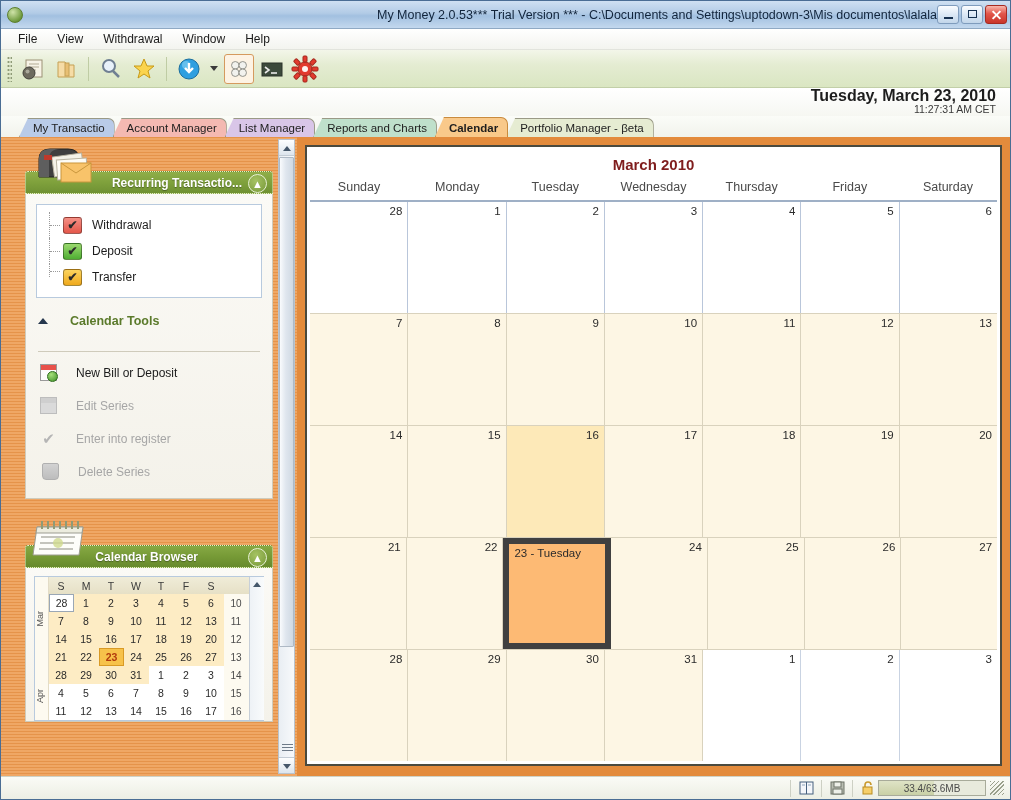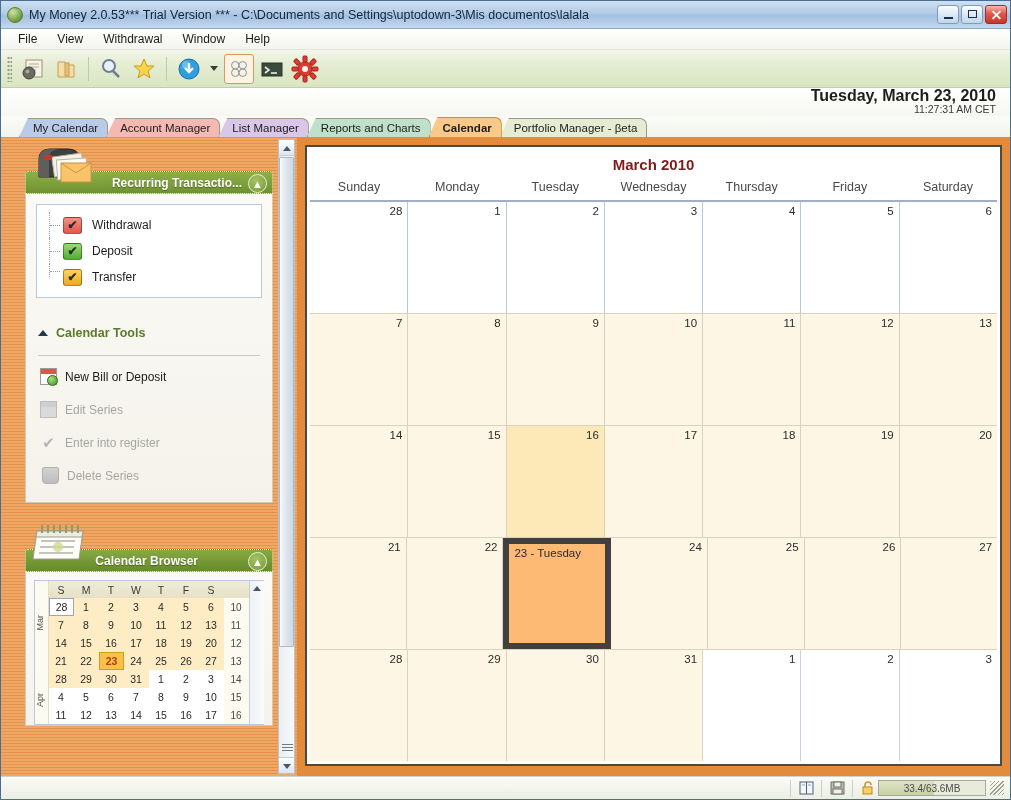--- a/index.html
+++ b/index.html
@@ -23,21 +23,21 @@
     border-bottom: 1px solid #8fa9c4;
     display: flex; align-items: center; padding: 0 3px 0 6px;
   }
   .tb-icon {
     width: 16px; height: 16px; border-radius: 50%;
     background: radial-gradient(circle at 35% 30%,#cfe3a8,#6f9a3e 70%,#47661f);
     border: 1px solid #5d8030; flex: 0 0 16px;
   }
   .tb-title {
     margin-left: 6px; font-size: 12.5px; color: #11243b;
-    white-space: nowrap; overflow: hidden; flex: 1 1 auto;
+    white-space: nowrap; overflow: hidden; flex: 1 1 auto; text-align: right;
   }
   .tb-buttons { display: flex; gap: 2px; flex: 0 0 auto; }
   .tb-btn {
     width: 22px; height: 19px; border: 1px solid #7f9cbd; border-radius: 3px;
     background: linear-gradient(180deg,#fbfdff 0%,#dce8f5 50%,#c2d6ea 100%);
     position: relative;
   }
   .tb-btn.close {
     background: linear-gradient(180deg,#f8b8ae 0%,#e2564a 45%,#c9352a 100%);
     border-color: #a62b22;
@@ -188,31 +188,31 @@
     display: flex; align-items: center; justify-content: center;
     color: #2a2a2a; font-size: 12px; font-weight: bold;
     border: 1px solid rgba(0,0,0,.35);
   }
   .rt-check.red    { background: linear-gradient(180deg,#f59086,#e4574a); }
   .rt-check.green  { background: linear-gradient(180deg,#9bd96f,#4fae33); }
   .rt-check.yellow { background: linear-gradient(180deg,#fbd45f,#efa91c); }
   .rt-label { margin-left: 10px; font-size: 12px; color: #1c1c1c; }
 
   .ct-head {
-    display: flex; align-items: center; gap: 8px;
-    margin: 28px 2px 4px 2px; padding-bottom: 15px;
+    display: flex; align-items: center; gap: 22px;
+    margin: 16px 2px 4px 2px; padding-bottom: 23px;
     border-bottom: 1px solid #cfcbbb;
   }
   .ct-tri {
     width: 0; height: 0; border-left: 5px solid transparent;
     border-right: 5px solid transparent; border-bottom: 6px solid #26374d;
   }
   .ct-title { font-size: 12.5px; font-weight: bold; color: #5b7a2b; }
   .ct-item {
-    display: flex; align-items: center; gap: 8px; height: 33px; padding-left: 4px;
+    display: flex; align-items: center; gap: 19px; height: 33px; padding-left: 4px;
     font-size: 12px; color: #1c1c1c;
   }
   .ct-item.disabled { color: #a6a6a6; }
   .ct-ico { width: 17px; height: 17px; flex: 0 0 17px; position: relative; }
 
   .icon-newbill { background: linear-gradient(180deg,#e8514a 0 5px,#fdfdfd 5px 100%); border: 1px solid #9a9a9a; }
   .icon-newbill:after {
     content: ""; position: absolute; right: -2px; bottom: -2px; width: 9px; height: 9px;
     border-radius: 50%; background: radial-gradient(circle at 35% 30%,#a6e07a,#3f9127);
     border: 1px solid #2d6e1b;
@@ -443,21 +443,21 @@
       </svg>
     </div>
   </div>
 
   <div class="datestrip">
     <div class="date-main">Tuesday, March 23, 2010</div>
     <div class="date-time">11:27:31 AM CET</div>
   </div>
 
   <div class="tabbar">
-    <div class="tab" style="background:#b9cbe8">My Calendar</div>
+    <div class="tab" style="background:#b9cbe8">My Transactio</div>
     <div class="tab" style="background:#f4b9b2">Account Manager</div>
     <div class="tab" style="background:#d9c6e8">List Manager</div>
     <div class="tab" style="background:#bfe0cb">Reports and Charts</div>
     <div class="tab active" style="background:#f9c98a">Calendar</div>
     <div class="tab" style="background:#e6ecd2">Portfolio Manager - βeta</div>
   </div>
 
   <div class="bodyarea">
 
     <div class="leftpane">

